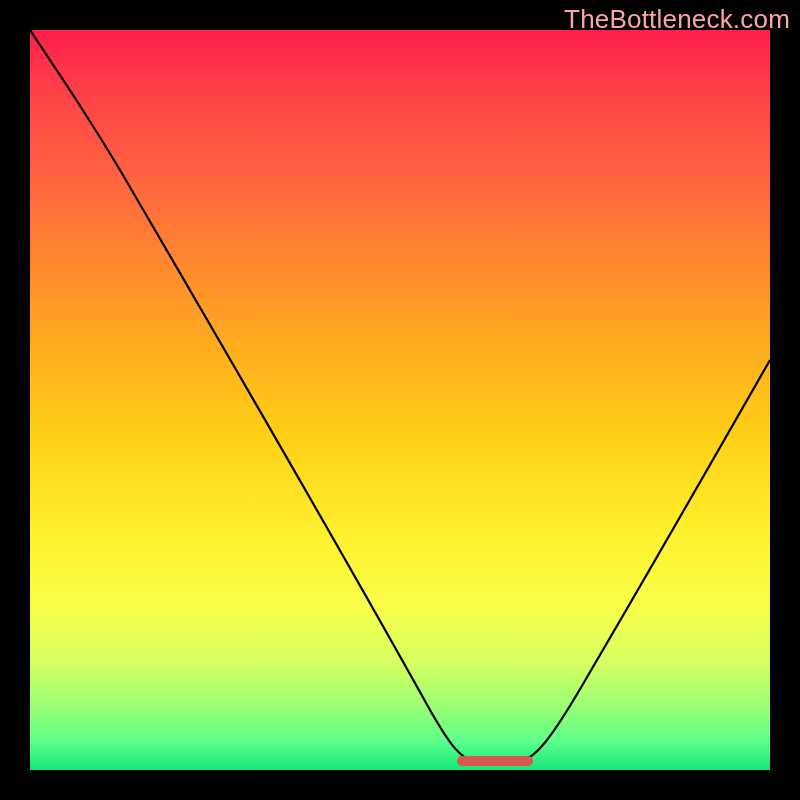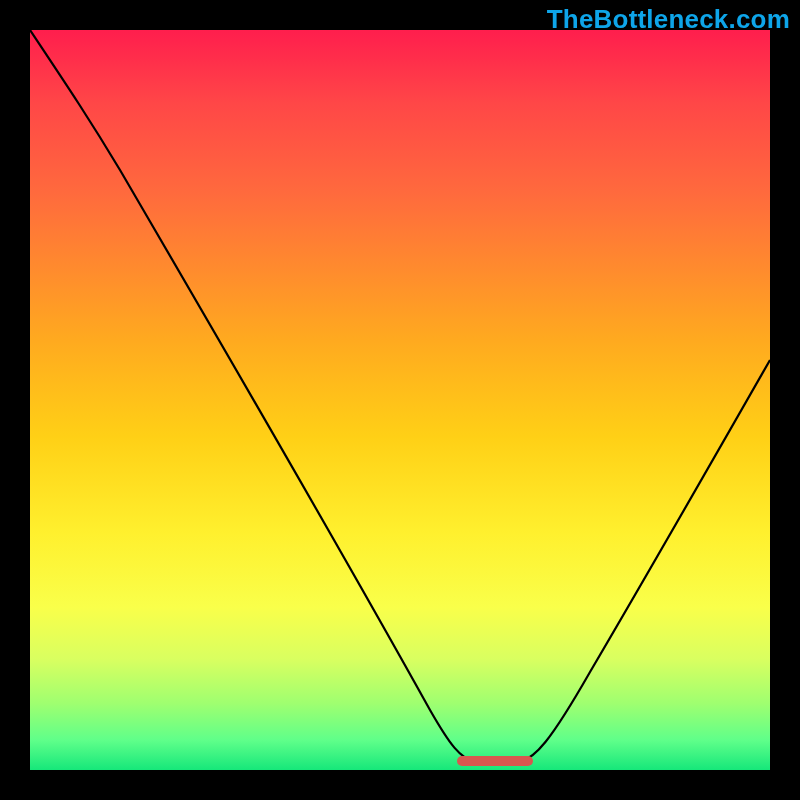--- a/index.html
+++ b/index.html
@@ -14,23 +14,23 @@
   .frame {
     position: relative;
     width: 800px;
     height: 800px;
     background: #000;
   }
   .watermark {
     position: absolute;
     top: 4px;
     right: 10px;
-    color: #0ea5e9;
+    color: #fca5a5;
     font-size: 26px;
-    font-weight: 700;
+    font-weight: 400;
     letter-spacing: 0.2px;
     z-index: 10;
   }
   .plot-area {
     position: absolute;
     left: 30px;
     top: 30px;
     width: 740px;
     height: 740px;
     background: linear-gradient(to bottom,

